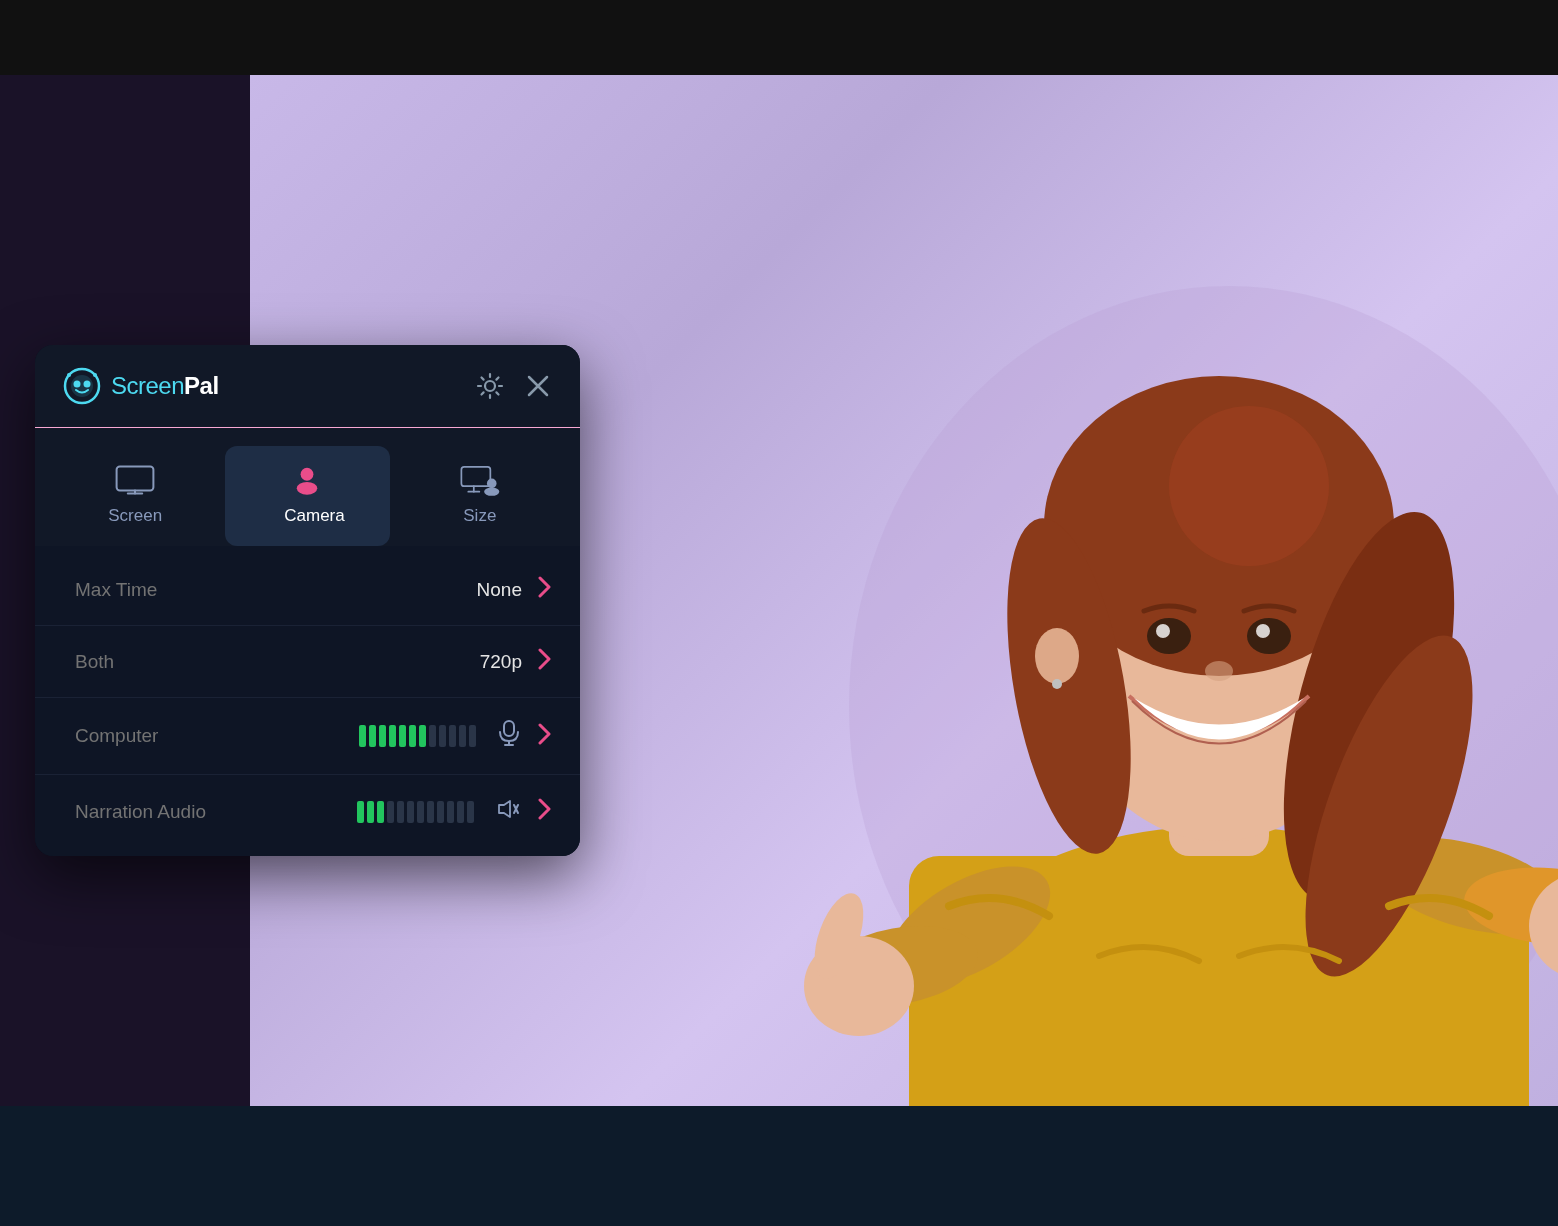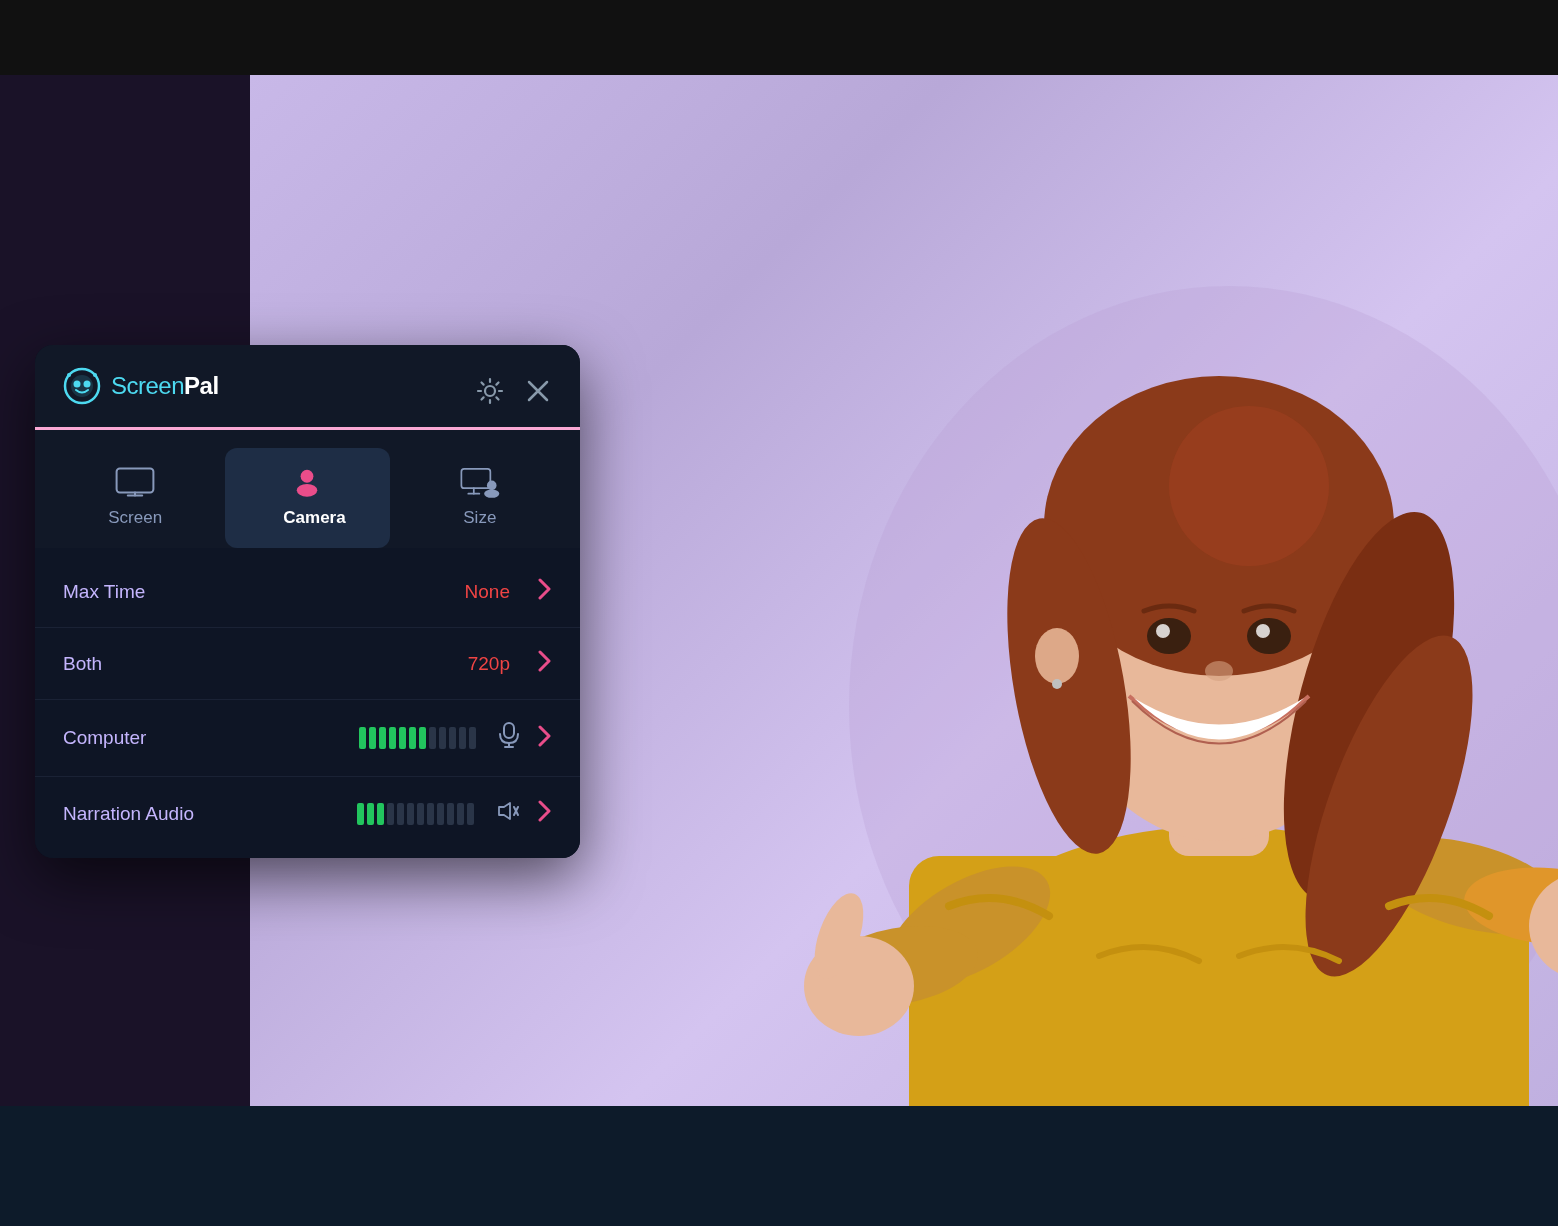--- a/index.html
+++ b/index.html
@@ -81,23 +81,23 @@
       overflow: hidden;
       z-index: 10;
       box-shadow: 0 20px 60px rgba(0,0,0,0.6);
     }
 
     
     .widget-header {
       background: #111827;
       padding: 22px 28px;
       display: flex;
-      align-items: flex-end;
+      align-items: center;
       justify-content: space-between;
-      border-bottom: 3px solid #f9a8d4;
+      border-bottom: 1px solid #f9a8d4;
     }
 
     .logo-area {
       display: flex;
       align-items: center;
       gap: 10px;
     }
 
     .logo-text {
       font-size: 24px;
@@ -170,21 +170,21 @@
     }
 
     .mode-tab-label {
       font-size: 17px;
       color: #8899bb;
       font-weight: 400;
     }
 
     .mode-tab.active .mode-tab-label {
       color: #fff;
-      font-weight: 700;
+      font-weight: 400;
       margin-left: 14px;
     }
 
     
     .settings-section {
       padding: 8px 0;
       background: #0e1525;
     }
 
     .setting-row {
@@ -194,29 +194,30 @@
       border-bottom: 1px solid #1a2235;
       gap: 12px;
     }
 
     .setting-row:last-child {
       border-bottom: none;
     }
 
     .setting-label {
       font-size: 19px;
-      color: #c4b5fd;
+      color: #737373;
       font-weight: 400;
       flex: 1;
+      margin-left: 12px;
     }
 
     .setting-value {
       font-size: 19px;
-      color: #ef4444;
-      margin-right: 16px;
+      color: #e5e5e5;
+      margin-right: 4px;
     }
 
     .setting-chevron {
       color: #e94d8a;
       font-size: 20px;
       font-weight: 600;
     }
 
     
     .audio-meter {

